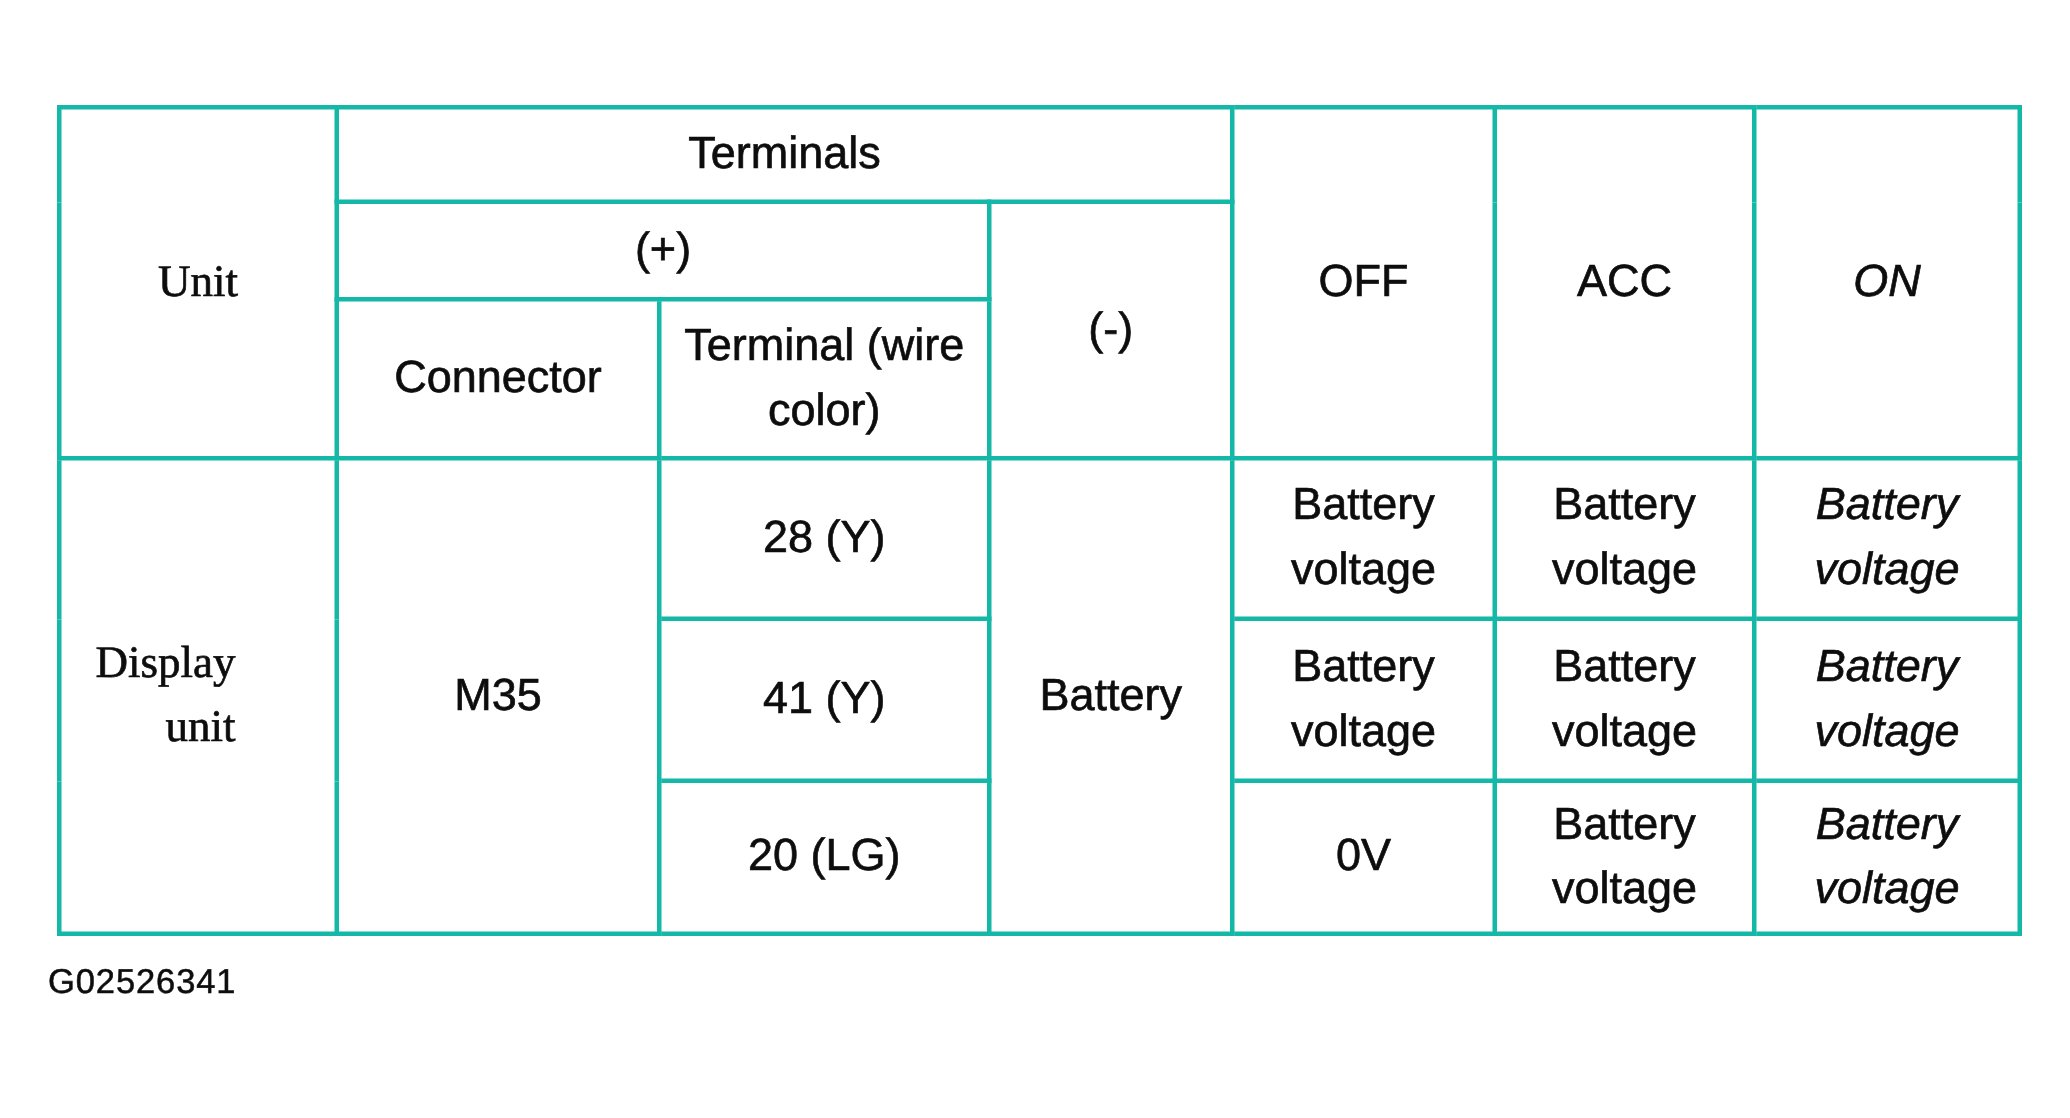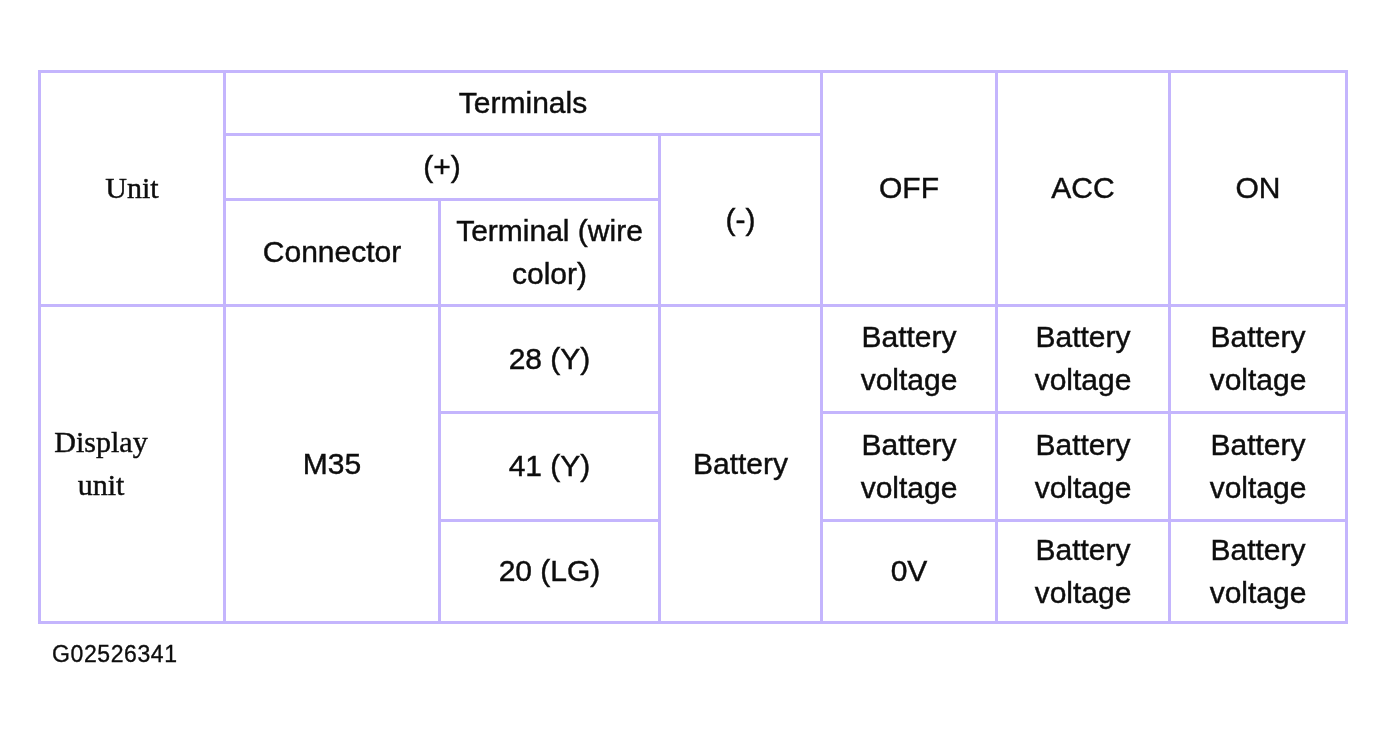--- a/index.html
+++ b/index.html
@@ -14,50 +14,50 @@
   }
   table.vtable {
     position: absolute;
     left: 38px;
     top: 70px;
     width: 1307px;
     border-collapse: collapse;
     table-layout: fixed;
   }
   .vtable td, .vtable th {
-    border: 3px solid #c4b5fd;
+    border: 3px solid #14b8a6;
     font-size: 30px;
     font-weight: normal;
     line-height: 1.42;
     text-align: center;
     vertical-align: middle;
     padding: 0 4px;
     color: #0d0d0d;
     -webkit-text-stroke: 0.45px #101010;
     overflow: hidden;
   }
   
   .bl0 { border-left: none; font-family: Liberation Serif, serif; }
-  .br0 { border-right: none; }
+  .br0 { border-right: none; font-style: italic; }
   .bt5 { border-top-width: 5px; }
   .bb5 { border-bottom-width: 5px; }
   
   .bt4 { border-top-width: 4px; }
   .cell-unit-name {
     text-align: left;
     padding-left: 17px;
   }
   .cell-unit-name .wrapblock {
     display: block;
     width: 112px;
-    text-align: center;
+    text-align: right;
   }
   .caption {
     position: absolute;
-    left: 52px;
+    left: 32px;
     top: 641px;
     font-size: 23px;
     letter-spacing: 0.6px;
     color: #0d0d0d;
     -webkit-text-stroke: 0.35px #101010;
   }
 </style>
 </head>
 <body>
 

